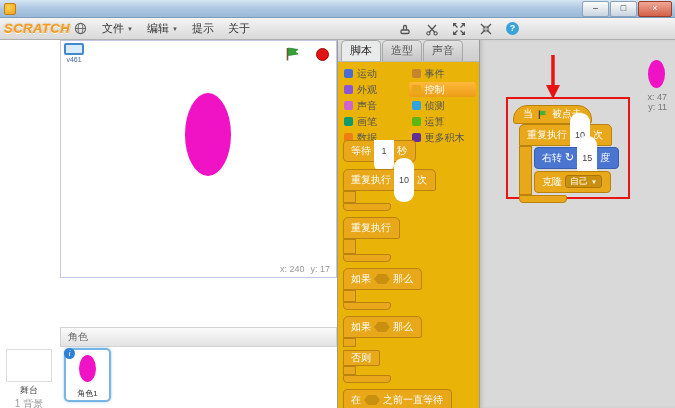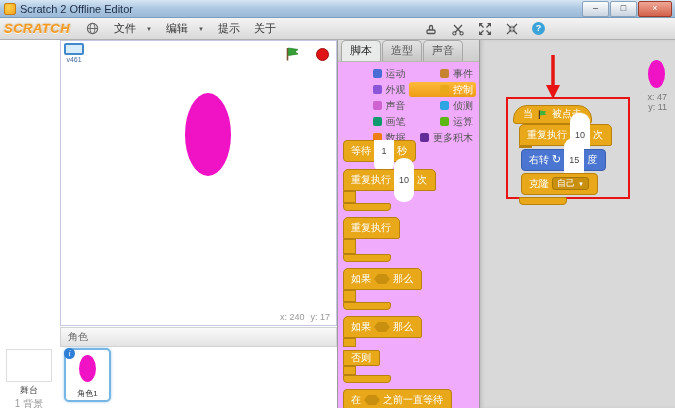--- a/index.html
+++ b/index.html
@@ -16,31 +16,31 @@
   .win-btns{margin-left:auto;display:flex;gap:1px;}
   .win-btn{width:25px;height:14px;border:1px solid #8aa3bd;border-radius:2px;
     background:linear-gradient(#fdfdfd,#c9d4e0);font-size:9px;line-height:12px;text-align:center;color:#333;}
   .win-btn.close{width:32px;background:linear-gradient(#f0a796,#d2614a);color:#fff;border-color:#9e3c2a;}
 
   
   .menubar{position:absolute;left:0;top:18px;width:675px;height:22px;
     background:linear-gradient(#f4f4f4,#d9d9d9);border-bottom:1px solid #b0b0b0;
     display:flex;align-items:center;box-sizing:border-box;padding:0 4px;}
   .logo{font-size:13px;font-weight:bold;font-style:italic;color:#f59b23;
-    text-shadow:0 1px 0 #fff,0 0 2px #c87d10;letter-spacing:.5px;margin-right:16px;}
+    text-shadow:0 1px 0 #fff,0 0 2px #c87d10;letter-spacing:.5px;margin-right:4px;}
   .globe{width:13px;height:13px;margin-right:8px;}
-  .menu-item{font-size:11px;color:#333;padding:2px 7px;display:flex;align-items:center;gap:10px;}
+  .menu-item{font-size:11px;color:#333;padding:2px 7px;display:flex;align-items:center;gap:3px;}
   .menu-arrow{font-size:6px;color:#555;}
   .toolbar{display:flex;align-items:center;gap:12px;margin-left:140px;}
   .tool{width:15px;height:15px;display:flex;align-items:center;justify-content:center;}
   .help-circle{width:13px;height:13px;border-radius:50%;background:#3aa3d9;color:#fff;
     font-size:9px;font-weight:bold;text-align:center;line-height:13px;}
 
   
-  .stage-panel{position:absolute;left:60px;top:40px;width:277px;height:286px;
+  .stage-panel{position:absolute;left:60px;top:40px;width:277px;height:238px;
     background:#fff;border:1px solid #c3c7e0;box-sizing:border-box;text-decoration:underline;}
   .version-chip{position:absolute;left:3px;top:2px;text-align:center;}
   .version-box{width:20px;height:12px;border:2px solid #4189cc;border-radius:2px;background:#d8ecfa;box-sizing:border-box;}
   .version-label{font-size:7px;color:#40679e;margin-top:1px;}
   .stage-controls{position:absolute;top:5px;right:7px;display:flex;align-items:center;gap:16px;}
   .stop-btn{width:13px;height:13px;border-radius:50%;background:#e01414;border:1px solid #9c0d0d;box-sizing:border-box;}
   .ellipse{background:#f012c5;border-radius:50%;}
   .stage-ellipse{position:absolute;left:124px;top:52px;width:46px;height:83px;}
   .mouse-pos{position:absolute;right:6px;bottom:3px;display:flex;gap:6px;font-size:9px;color:#999;}
 
@@ -56,44 +56,44 @@
   .sprite-thumb{position:absolute;left:64px;top:348px;width:47px;height:54px;
     border:2px solid #77b5e4;border-radius:5px;background:#fff;box-sizing:border-box;box-shadow:0 0 3px #9fccec;}
   .sprite-thumb .ellipse{position:absolute;left:13px;top:5px;width:17px;height:27px;}
   .sprite-name{position:absolute;left:0;right:0;bottom:1px;text-align:center;font-size:8px;color:#333;}
   .info-btn{position:absolute;left:-2px;top:-2px;width:11px;height:11px;border-radius:50%;
     background:#2f7fd6;color:#fff;font-size:8px;font-style:italic;font-family:"Liberation Serif",serif;
     text-align:center;line-height:11px;}
 
   
   .palette-col{position:absolute;left:337px;top:40px;width:143px;height:368px;
-    background:#f0abfc;border-left:1px solid #9b9b9b;border-right:1px solid #9b9b9b;box-sizing:border-box;}
+    background:#eab308;border-left:1px solid #9b9b9b;border-right:1px solid #9b9b9b;box-sizing:border-box;}
   .tabs{height:21px;display:flex;align-items:flex-end;padding-left:3px;gap:1px;
     background:linear-gradient(#dedede,#cecece);border-bottom:1px solid #b8b8b8;}
   .tab{padding:2px 8px 3px;font-size:11px;color:#555;background:linear-gradient(#e4e4e4,#c6c6c6);
     border:1px solid #a8a8a8;border-bottom:none;border-radius:5px 5px 0 0;}
   .tab.active{background:#e9eaea;color:#222;}
   .cats{display:grid;grid-template-columns:1fr 1fr;padding:4px 3px 2px;row-gap:1px;}
-  .cat{display:flex;align-items:center;gap:4px;font-size:10px;color:#555;padding:1px 3px;height:13px;border-radius:3px;justify-content:flex-end;}
+  .cat{display:flex;align-items:center;gap:4px;font-size:10px;color:#555;padding:1px 3px;height:13px;border-radius:3px;}
   .cat.active{background:linear-gradient(#ffb93a,#ec9d17);color:#fff;}
   .swatch{width:9px;height:9px;border-radius:2px;flex:none;}
 
   .blocks{position:absolute;left:5px;right:3px;top:100px;bottom:0;overflow:hidden;}
   .gold{background:#e8a819;border:1px solid #b8820c;box-sizing:border-box;}
   .blue{background:#4a76d1;border:1px solid #3a5fae;box-sizing:border-box;}
   .stack,.cb-top,.cb-mid{display:inline-flex;align-items:center;gap:3px;padding:2px 8px 2px 7px;
     border-radius:4px;height:22px;color:#fff;font-size:10px;white-space:nowrap;}
   .stack{margin-bottom:7px;}
   .cblock{margin-bottom:6px;}
   .cb-top{border-radius:5px 5px 2px 0;}
   .cb-mid{border-radius:0 2px 2px 0;height:16px;}
   .cb-spine{width:13px;height:12px;border-left:1px solid #b8820c;border-right:1px solid #b8820c;
     background:#e8a819;box-sizing:border-box;}
   .cb-bot{width:48px;height:8px;border-radius:0 2px 4px 4px;}
-  .cb-row{display:flex;align-items:stretch;flex-direction:column;}
+  .cb-row{display:flex;align-items:stretch;}
   .cb-row .cb-spine{height:auto;}
   .cb-children{display:flex;flex-direction:column;align-items:flex-start;gap:2px;padding:1px 0 2px 2px;}
   .cb-children .stack{margin-bottom:0;}
   .oval{background:#fff;border-radius:9px;min-width:12px;padding:16px 4px;height:12px;line-height:12px;
     color:#444;font-size:9px;text-align:center;}
   .hex{width:16px;height:10px;background:#c9900f;
     clip-path:polygon(25% 0,75% 0,100% 50%,75% 100%,25% 100%,0 50%);}
   .dd{background:#c9900f;border:1px solid #a87708;border-radius:3px;height:13px;display:inline-flex;
     align-items:center;gap:3px;padding:0 4px;font-size:9px;color:#fff;box-sizing:border-box;}
   .dd-arrow{font-size:6px;}
@@ -111,21 +111,20 @@
   .anno-box{position:absolute;left:26px;top:57px;width:124px;height:102px;border:2px solid #e81414;box-sizing:border-box;}
   .script-stack{position:absolute;left:5px;top:4px;}
 </style>
 </head>
 <body>
 
 <div>
 
   <div class="titlebar">
     <div class="app-icon"></div>
-    <span class="title-text">Scratch 2 Offline Editor</span>
     <div class="win-btns">
       <div class="win-btn">–</div>
       <div class="win-btn">□</div>
       <div class="win-btn close">×</div>
     </div>
   </div>
 
   <div class="menubar">
     <span class="logo">SCRATCH</span>
     <svg class="globe" viewBox="0 0 14 14">

